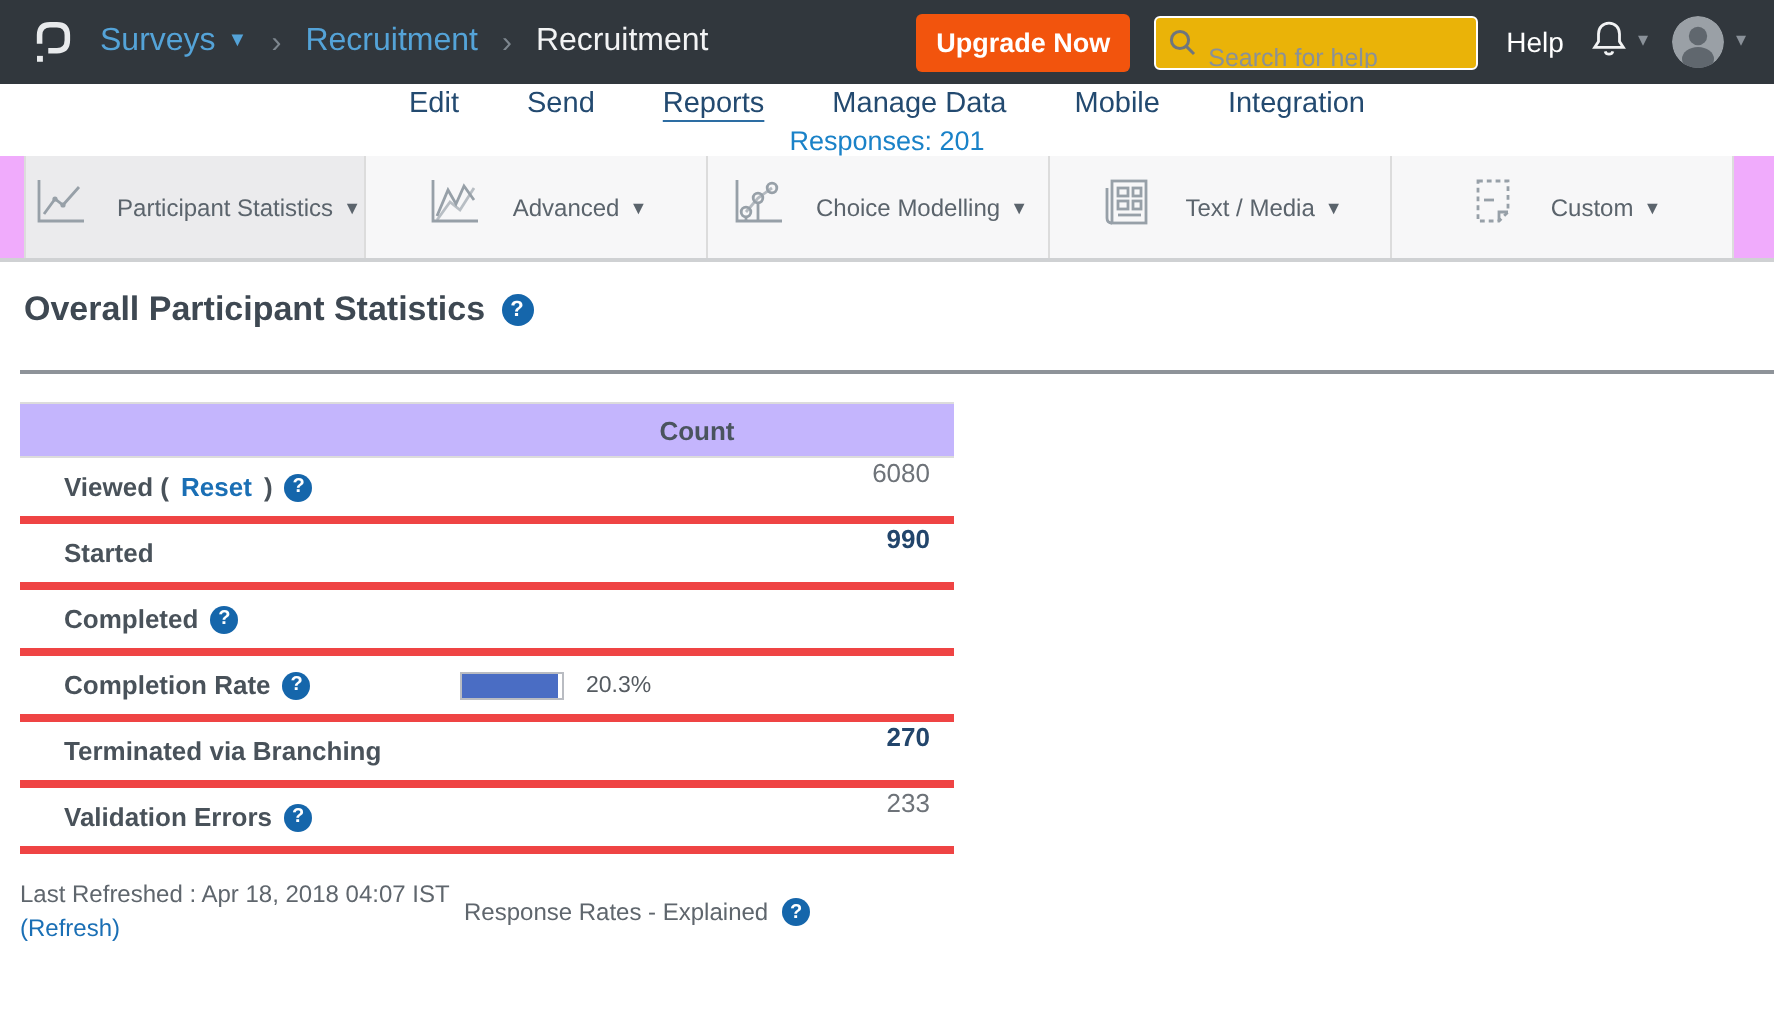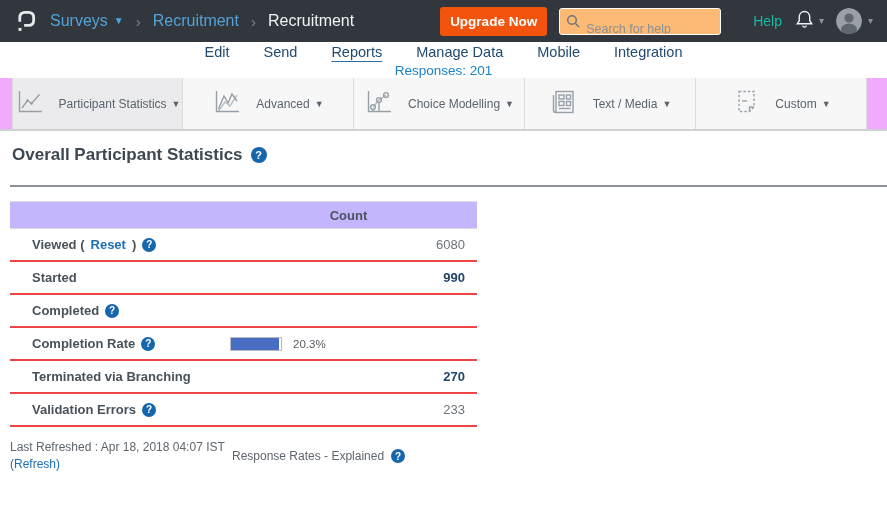--- a/index.html
+++ b/index.html
@@ -11,26 +11,26 @@
   .logo { width:30px; height:32px; display:flex; align-items:center; justify-content:center; cursor:pointer; }
   .crumb-surveys { color:#54a3d8; font-size:16px; margin-left:10px; display:flex; align-items:center; gap:6px; cursor:pointer; }
   .caret { font-size:10px; line-height:1; }
   .crumb-sep { color:#7d868e; font-size:15px; margin:0 12px; }
   .crumb-link { color:#54a3d8; font-size:16px; text-decoration:none; }
   .crumb-current { color:#f2f3f4; font-size:16px; }
   .topbar-spacer { flex:1; }
   .upgrade-btn { background:#f2540d; color:#fff; font-weight:bold; font-size:13.5px; border:none;
                  border-radius:3px; padding:7px 10px; cursor:pointer; margin-right:12px; }
   .searchbox { position:relative; width:162px; height:27px; margin-right:12px; }
-  .searchbox input { width:100%; height:100%; border:1px solid #fff; border-radius:3px; background:#fdba74;
+  .searchbox input { width:100%; height:100%; border:1px solid #fff; border-radius:3px; background:#eab308;
                      font-size:12.5px; padding:16px 6px 0 26px; color:#444; outline:none;
                      font-family:"Liberation Sans",sans-serif; }
   .searchbox input::placeholder { color:#8a9198; }
   .search-glyph { position:absolute; left:7px; top:6px; }
-  .help-link { color:#14b8a6; font-size:14px; margin:0 12px 0 20px; cursor:pointer; }
+  .help-link { color:#ffffff; font-size:14px; margin:0 12px 0 2px; cursor:pointer; }
   .bell-wrap { display:flex; align-items:center; gap:4px; margin-right:12px; cursor:pointer; color:#8a9199; }
   .avatar-wrap { display:flex; align-items:center; gap:6px; cursor:pointer; color:#8a9199; }
   .avatar { width:26px; height:26px; border-radius:50%; overflow:hidden; display:block; }
 
   
   .nav { height:36px; display:flex; align-items:center; padding:0 14px; background:#fff;flex-direction:column; }
   .nav-tabs { display:flex; gap:34px; }
   .nav-tab { font-size:14.5px; color:#234a70; cursor:pointer; padding:2px 0; }
   .nav-tab.active { text-decoration:underline; text-underline-offset:4px; text-decoration-color:#2d6da3; }
   .nav-spacer { flex:1; }
@@ -52,21 +52,21 @@
   .qicon { display:inline-flex; width:16px; height:16px; border-radius:50%; background:#1566ab; color:#fff;
            font-size:11px; font-weight:bold; align-items:center; justify-content:center; cursor:pointer; flex:0 0 auto; }
   .qicon.sm { width:14px; height:14px; font-size:10px; }
   .divider { height:2px; background:#8e9399; margin:20px 0 14px 0; width:877px; }
 
   
   .stats-table { width:467px; }
   .t-header { display:flex; background:#c4b5fd; border-top:1px solid #dcdcdc; border-bottom:1px solid #dcdcdc; height:28px; align-items:center; }
   .t-header .h-label { flex:0 0 210px; }
   .t-header .h-count { flex:1; text-align:center; font-weight:bold; font-size:13px; color:#4a545e; }
-  .t-row { display:flex; align-items:center; height:33px; border-bottom:2px solid #ef4444; }
+  .t-row { display:flex; height:33px; border-bottom:4px solid #ef4444; }
   .t-label { flex:0 0 210px; padding-left:22px; font-size:13px; font-weight:bold; color:#49525a;
              display:flex; align-items:center; gap:6px; white-space:nowrap; }
   .t-label .reset-link { color:#1a6fb5; cursor:pointer; }
   .t-value { flex:1; text-align:right; padding-right:12px; font-size:13px; }
   .t-value.muted { color:#6e7379; }
   .t-value.strong { color:#22456b; font-weight:bold; }
   .t-value.barcell { display:flex; align-items:center; gap:11px; padding-left:10px; text-align:left; }
   .bar-track { width:52px; height:14px; border:1px solid #b9bcc2; background:#fff; }
   .bar-fill { height:100%; background:#4a6dc4; }
   .bar-label { font-size:11.5px; color:#555b61; }

